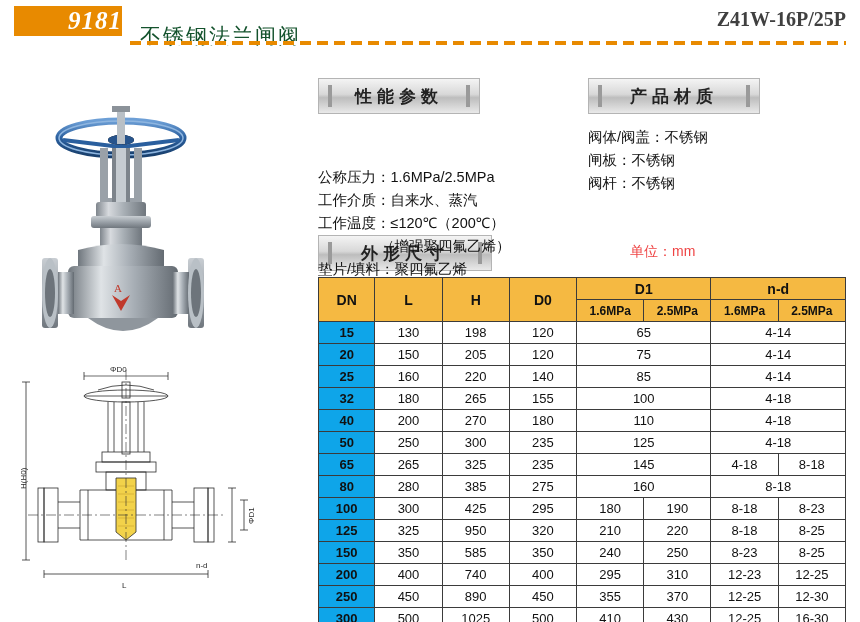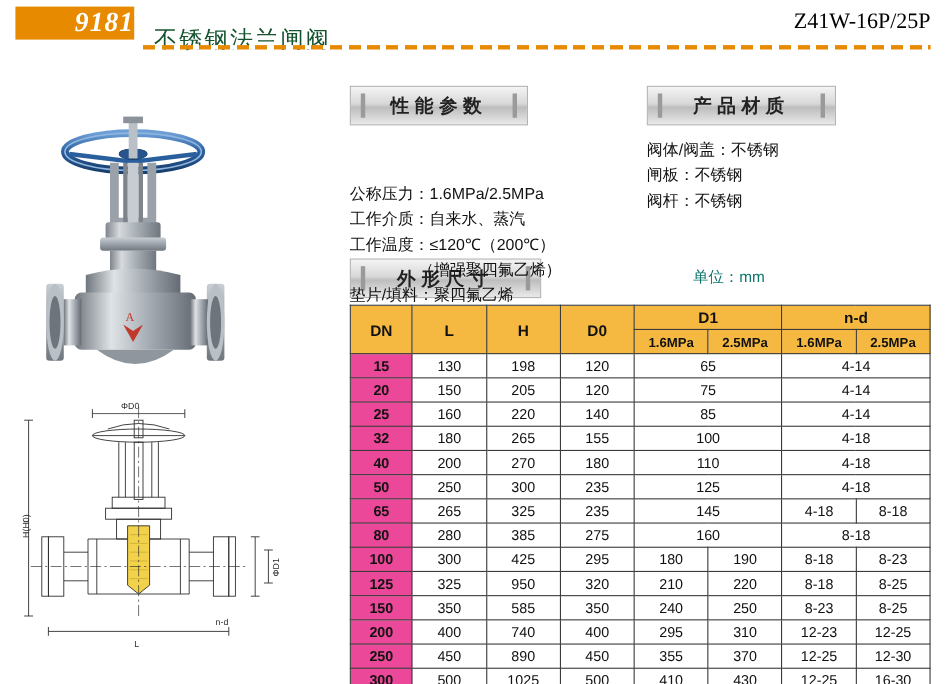--- a/index.html
+++ b/index.html
@@ -14,22 +14,22 @@
     position:absolute;left:14px;top:6px;width:108px;height:30px;
     background:#E88A00;color:#fff;font-size:25px;font-weight:bold;
     font-style:italic;text-align:right;line-height:30px;letter-spacing:1px;
     font-family:"Liberation Serif", serif;
   }
   .hdr-title{
     position:absolute;left:140px;top:22px;font-size:21px;font-weight:normal;
     color:#14532d;letter-spacing:2px;
   }
   .hdr-model{
-    position:absolute;right:14px;top:8px;font-size:20px;font-weight:normal;
-    color:#000000;font-family:"Liberation Serif", serif;letter-spacing:0px;
+    position:absolute;right:14px;top:8px;font-size:20px;font-weight:bold;
+    color:#404040;font-family:"Liberation Serif", serif;letter-spacing:0px;
   }
   .hdr-dash{
     position:absolute;left:130px;top:41px;width:716px;height:4px;
     background:repeating-linear-gradient(to right,#E88A00 0,#E88A00 11px,#fff 11px,#fff 17px);
   }
   
   .photo{
     position:absolute;left:8px;top:52px;width:300px;height:300px;
   }
   .drawing{
@@ -58,35 +58,35 @@
   
   .spec{position:absolute;font-size:14.5px;line-height:23px;color:#111;}
   #spec-perf{left:318px;top:126px;margin-top:40px;}
   #spec-mat{left:588px;top:126px;}
   .spec .row{white-space:nowrap;}
   .spec .lbl{display:inline-block;}
   .spec .val{display:inline-block;}
   .indent{padding-left:62px;}
 
   .unit{
-    position:absolute;left:630px;top:243px;font-size:14px;color:#0f766e;
+    position:absolute;left:630px;top:243px;font-size:14px;color:#ef4444;
   }
 
   
   table{
     position:absolute;left:318px;top:277px;width:528px;
     border-collapse:collapse;font-size:13px;
   }
   th,td{
     border:1px solid #3b3b3b;text-align:center;color:#111;
     height:21px;padding:0;font-weight:normal;
   }
   thead th{background:#F5B942;font-weight:bold;font-size:14px;}
   thead th.sub{font-size:12px;font-weight:bold;}
-  td.dn{background:#ec4899;font-weight:bold;}
+  td.dn{background:#0ea5e9;font-weight:bold;}
   tbody td{background:#fff;}
   
   col.c-dn{width:52px;}
   col.c-l{width:62px;}
   col.c-h{width:62px;}
   col.c-d0{width:62px;}
   col.c-d1a{width:62px;}
   col.c-d1b{width:62px;}
   col.c-nda{width:62px;}
   col.c-ndb{width:62px;}

